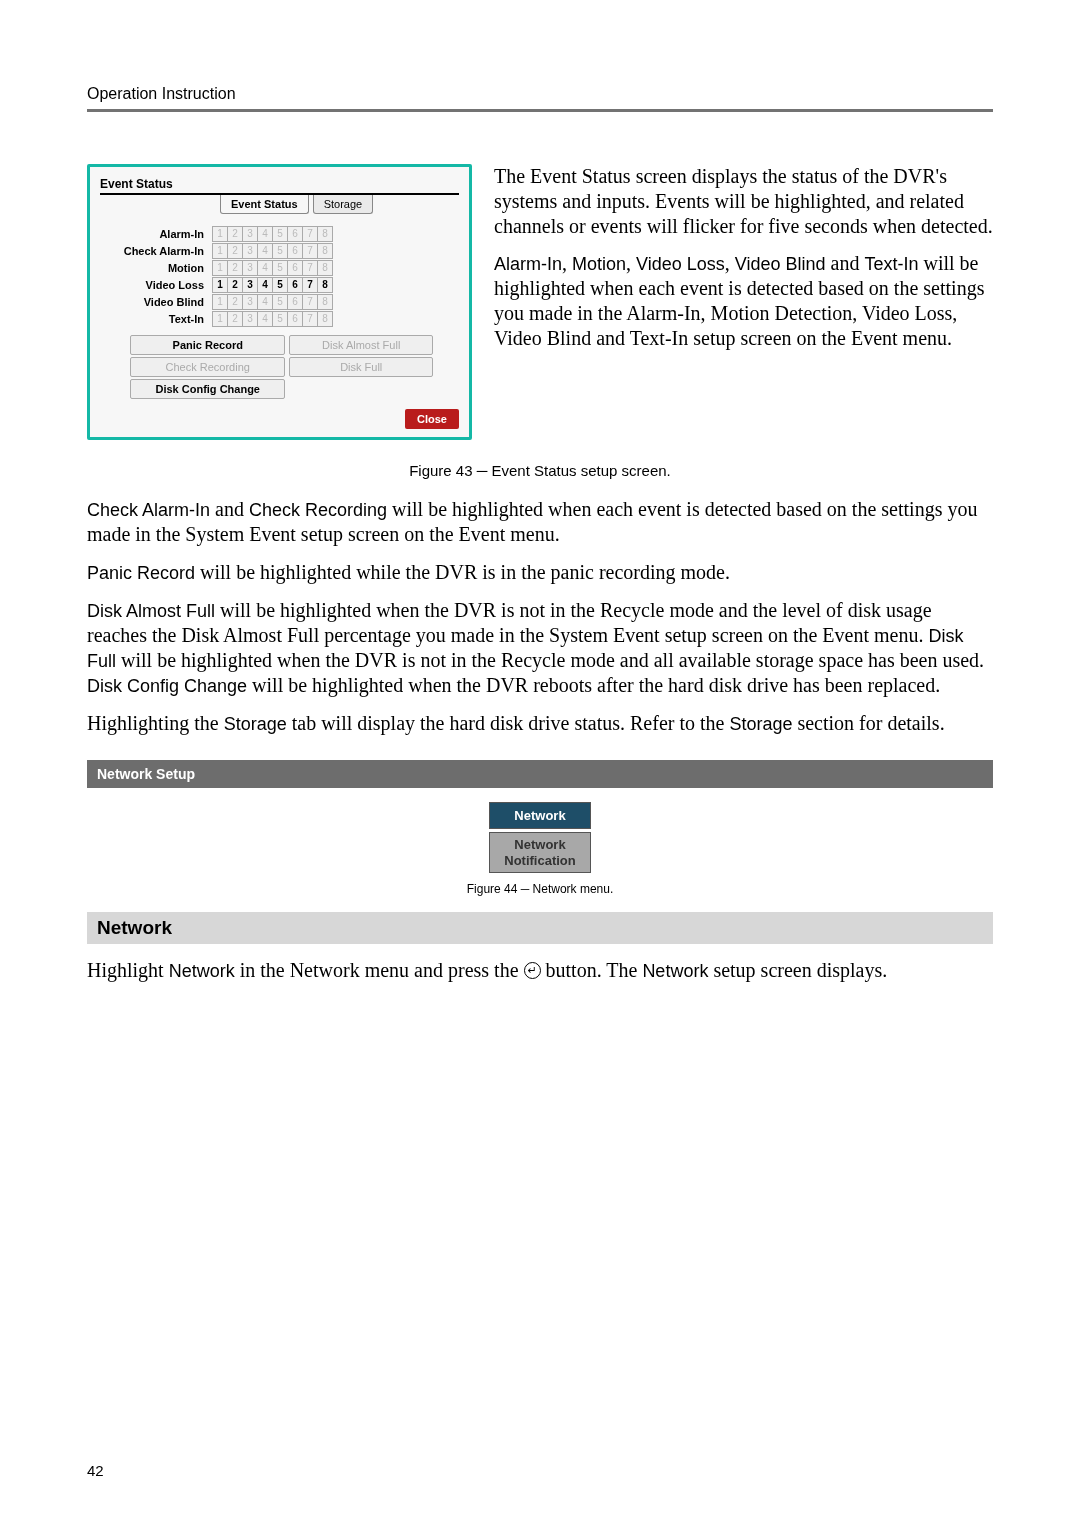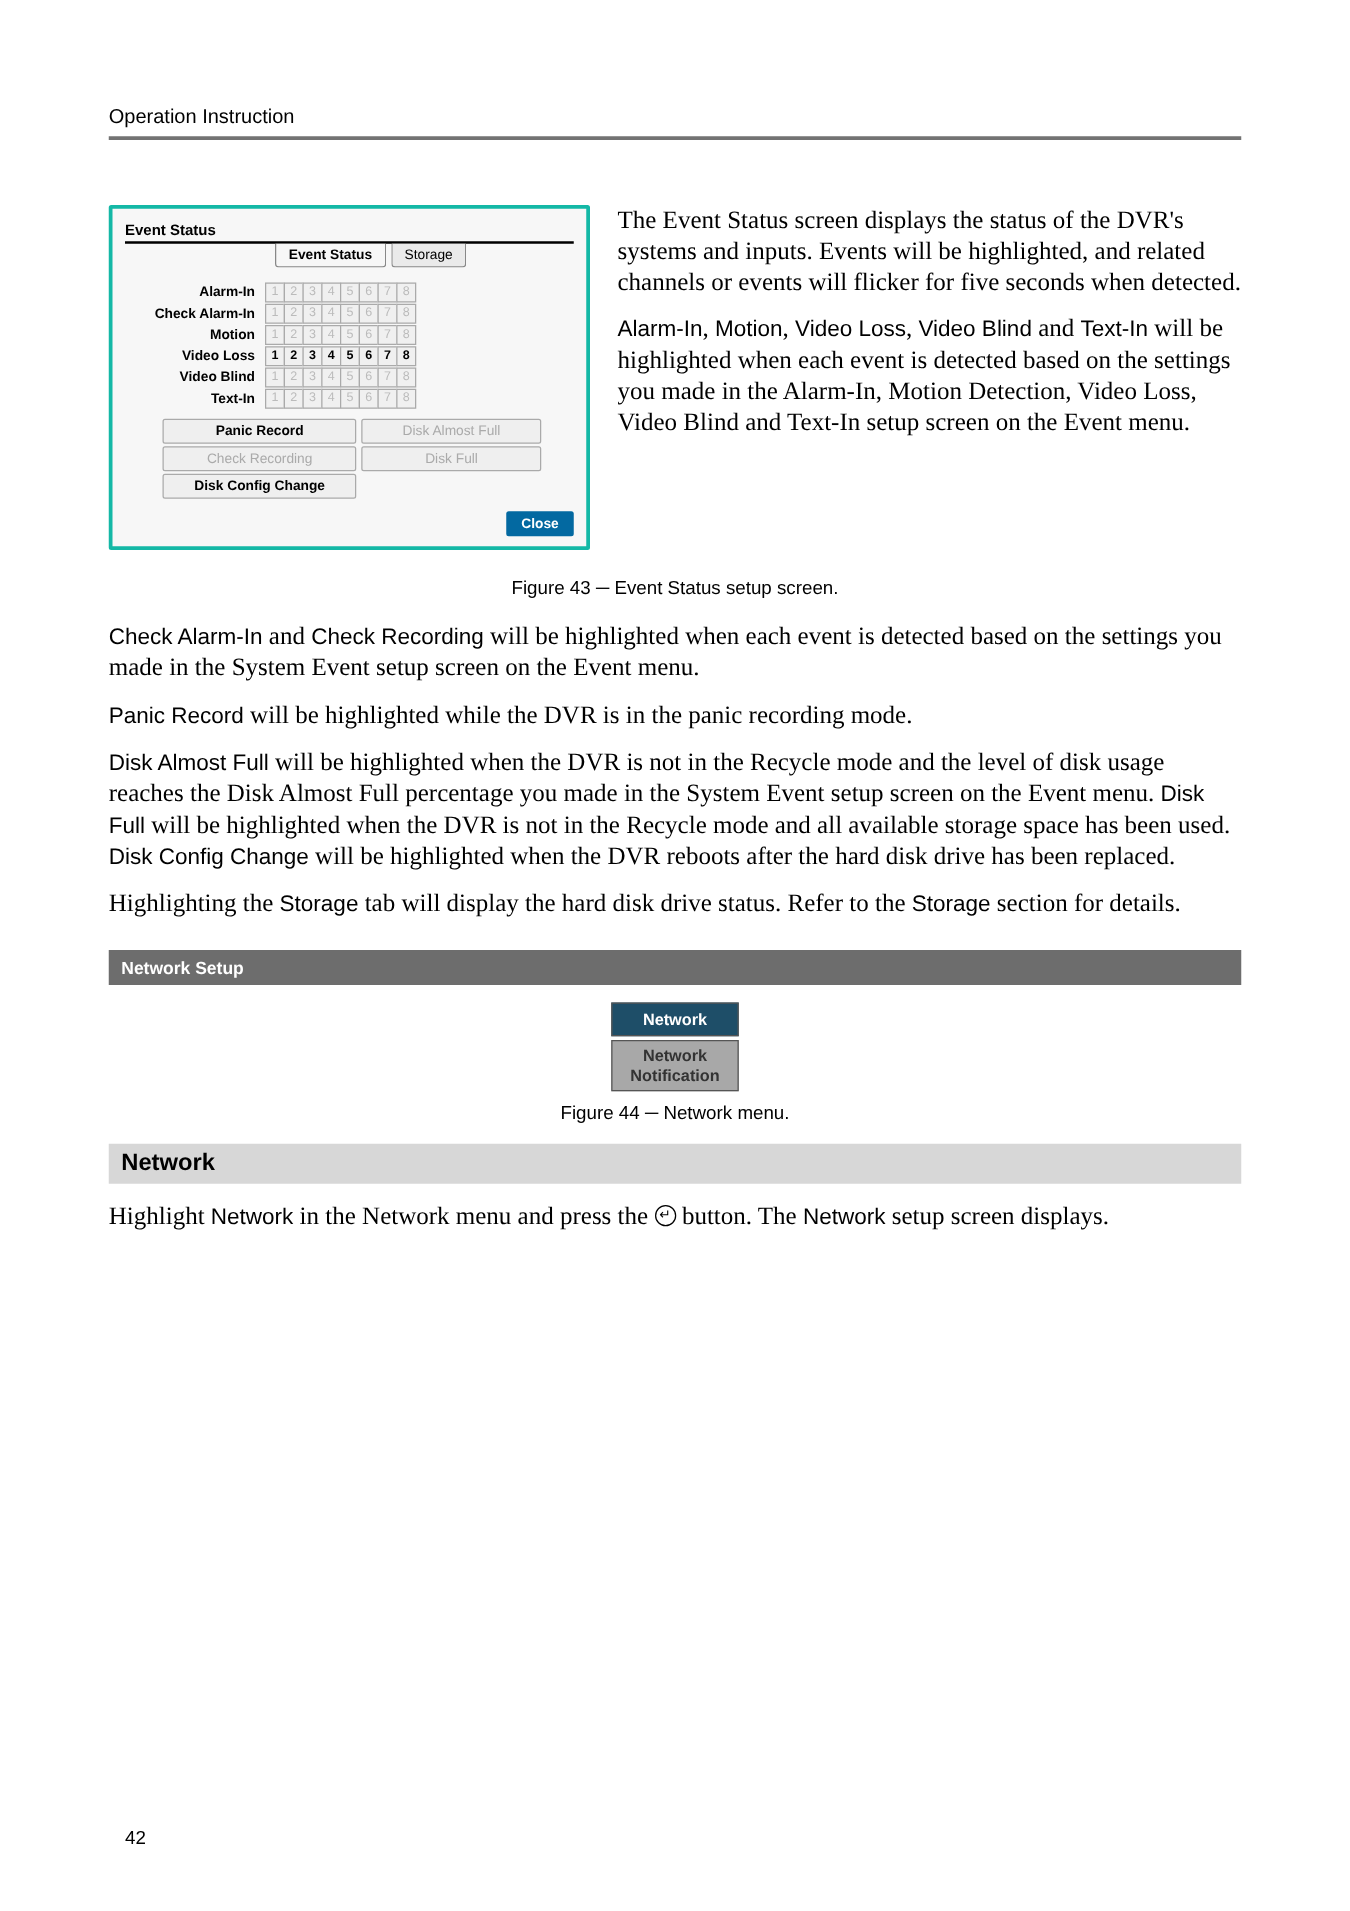--- a/index.html
+++ b/index.html
@@ -131,21 +131,21 @@
     .pill.bold {
       color: #000;
       font-weight: bold;
     }
     .close-row {
       display: flex;
       justify-content: flex-end;
       margin-top: 10px;
     }
     .close-btn {
-      background: #0369a1;
+      background: #b91c1c;
       color: #fff;
       font-family: Arial, sans-serif;
       font-size: 11px;
       font-weight: bold;
       border: none;
       padding: 4px 12px;
       border-radius: 2px;
     }
     .caption {
       font-family: Arial, sans-serif;
@@ -198,28 +198,28 @@
     }
     .menu-item.unselected {
       background: #a8a8a8;
       color: #333;
       line-height: 1.2;
       padding: 4px 14px;
     }
     .caption-center {
       text-align: center;
       font-family: Arial, sans-serif;
-      font-size: 15px;
+      font-size: 12px;
       margin-top: 2px;
       margin-bottom: 4px;
     }
     .page-num {
       position: absolute;
       bottom: 50px;
-      left: 100px;
+      left: 87px;
       font-family: Arial, sans-serif;
       font-size: 15px;
     }
     .ok-glyph {
       display: inline-block;
       border: 1.3px solid #000;
       border-radius: 50%;
       width: 17px;
       height: 17px;
       font-size: 11px;

